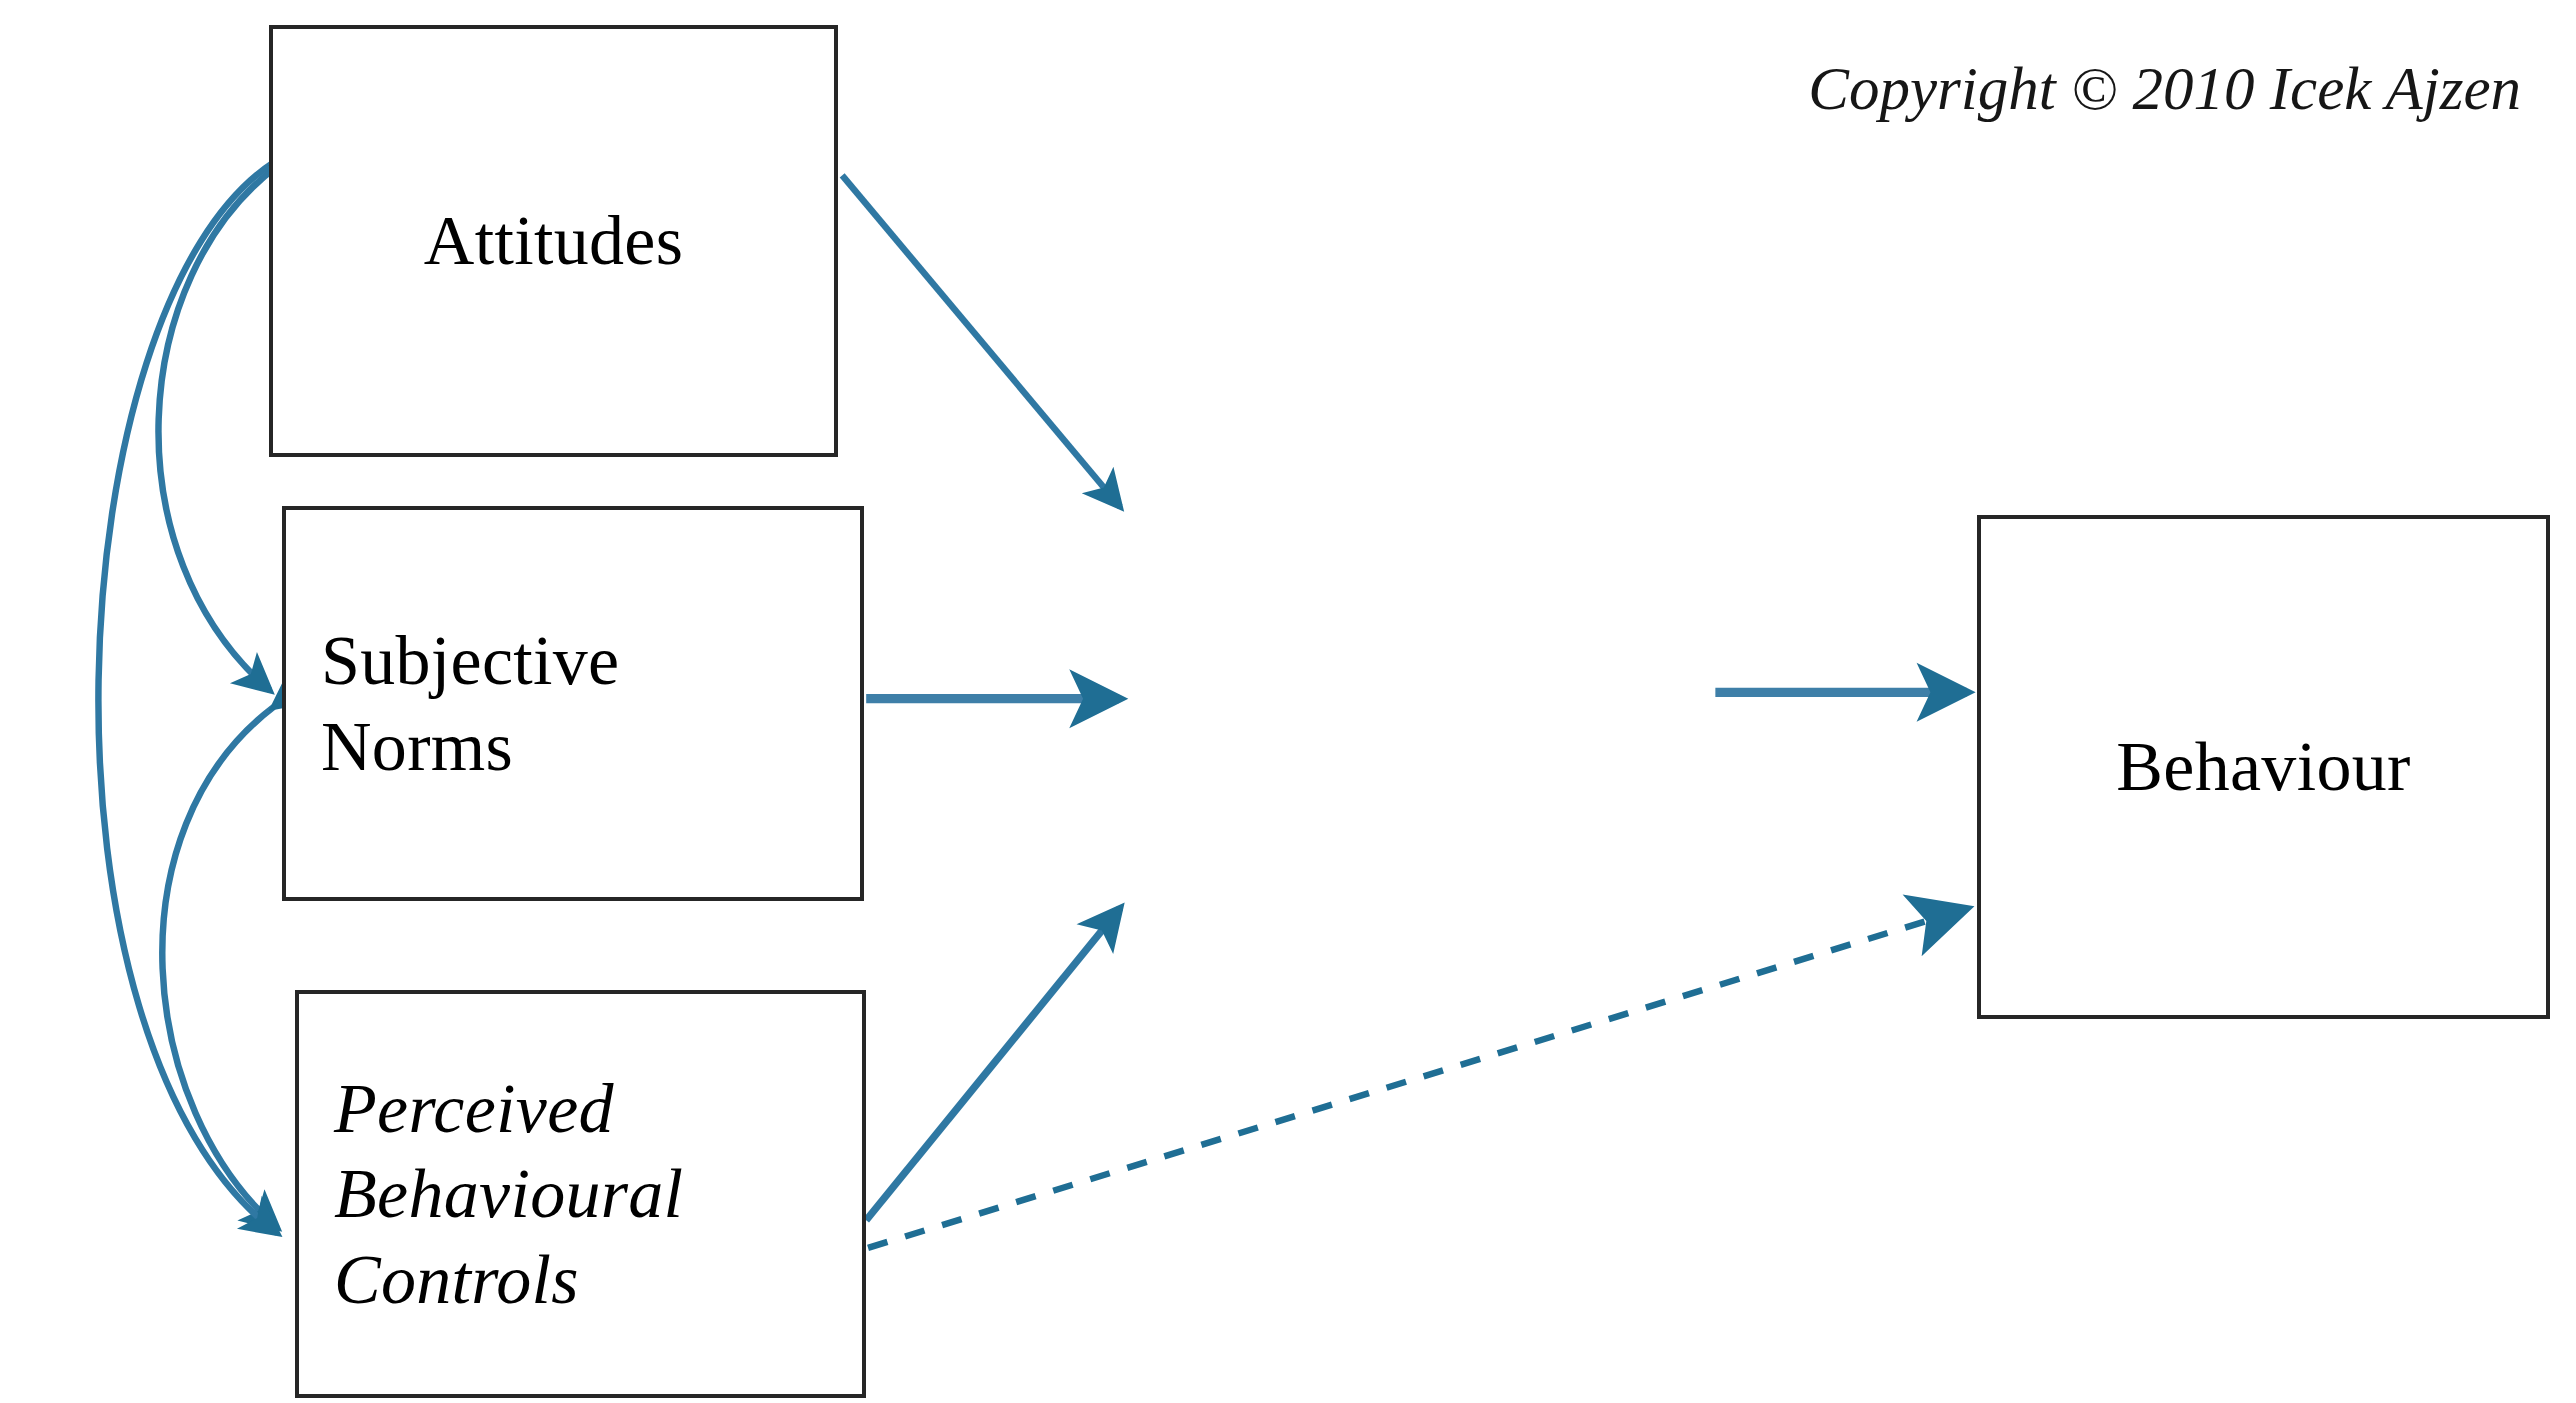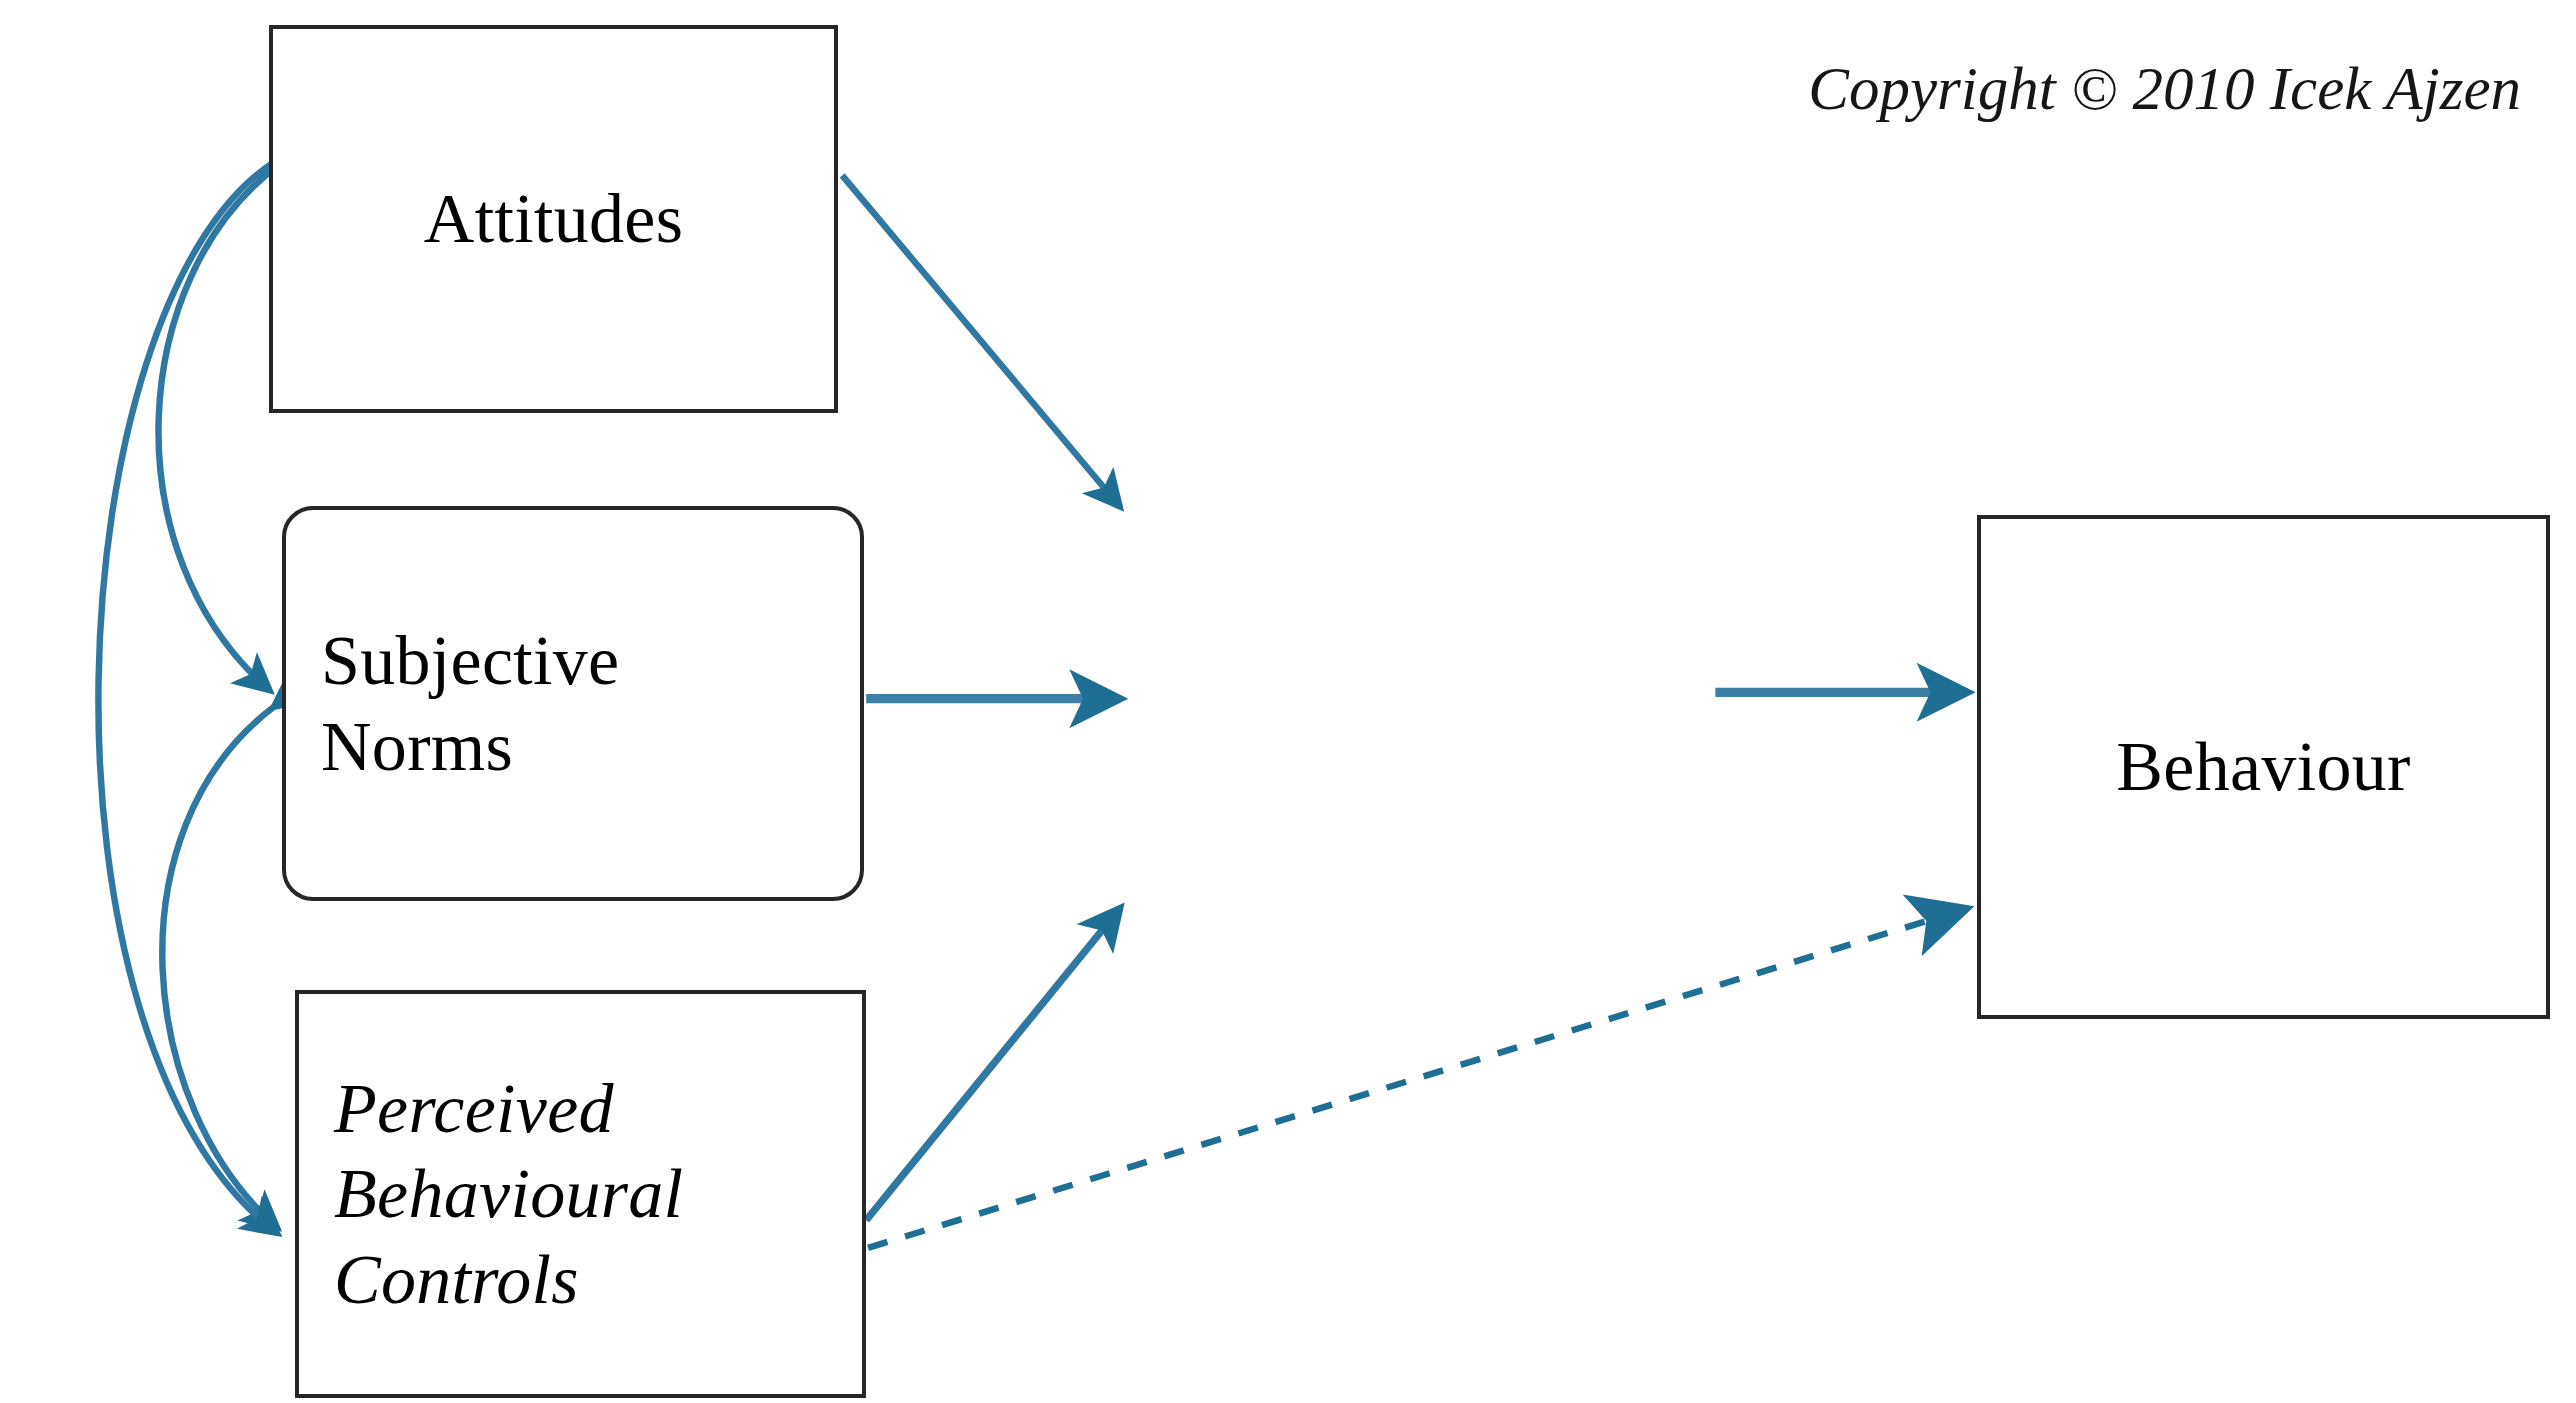--- a/index.html
+++ b/index.html
@@ -42,22 +42,22 @@
     justify-content: flex-start;
     text-align: left;
   }
   .node-label {
     display: block;
     white-space: pre-line;
   }
   .left-text .node-label {
     padding-left: 35px;
   }
-  #node-attitudes  { left: 269px;  top: 25px;   width: 569px; height: 388px; }
-  #node-subjective { left: 282px;  top: 506px;  width: 582px; height: 395px; border-radius: 31px; }
+  #node-attitudes  { left: 269px;  top: 25px;   width: 569px; height: 432px; }
+  #node-subjective { left: 282px;  top: 506px;  width: 582px; height: 395px; }
   #node-perceived  { left: 295px;  top: 990px; width: 571px; height: 408px; font-style: italic; }
   #node-intention  { left: 1130px; top: 515px;  width: 582px; height: 392px; }
   #node-behaviour  { left: 1977px; top: 515px;  width: 573px; height: 504px; }
 
   #copyright-note {
     position: absolute;
     left: 1708px;
     top: 54px;
     width: 813px;
     text-align: right;

